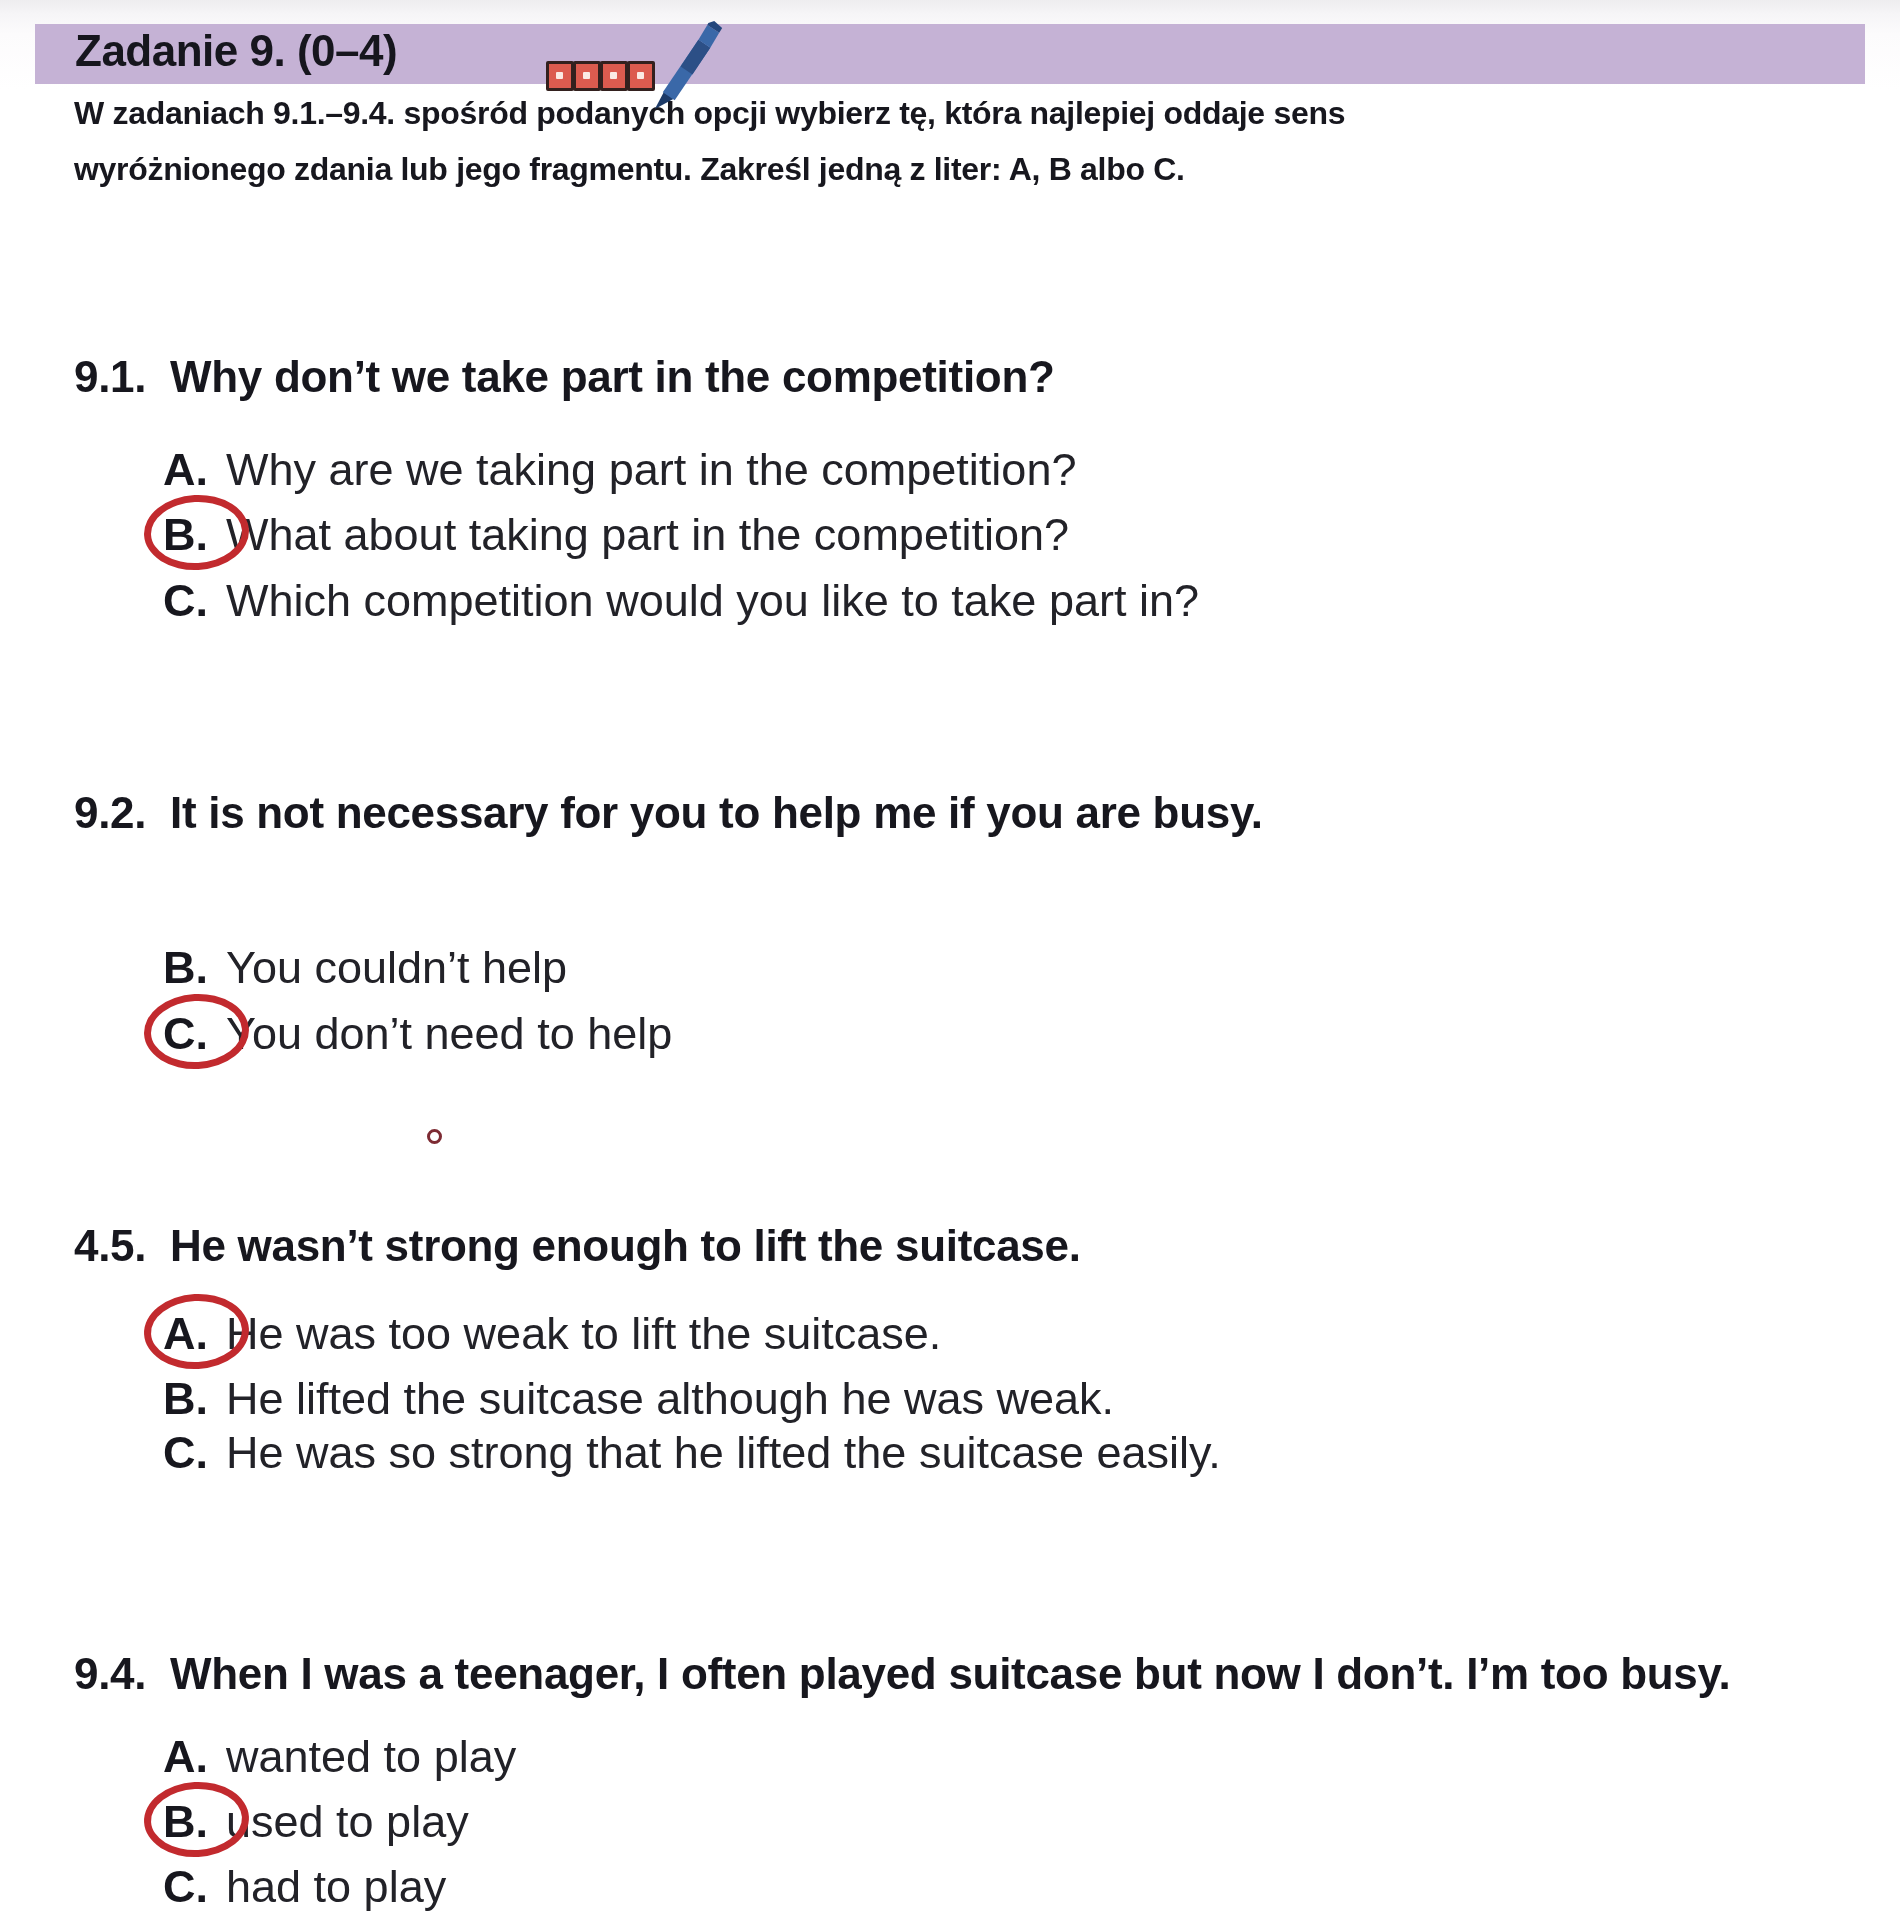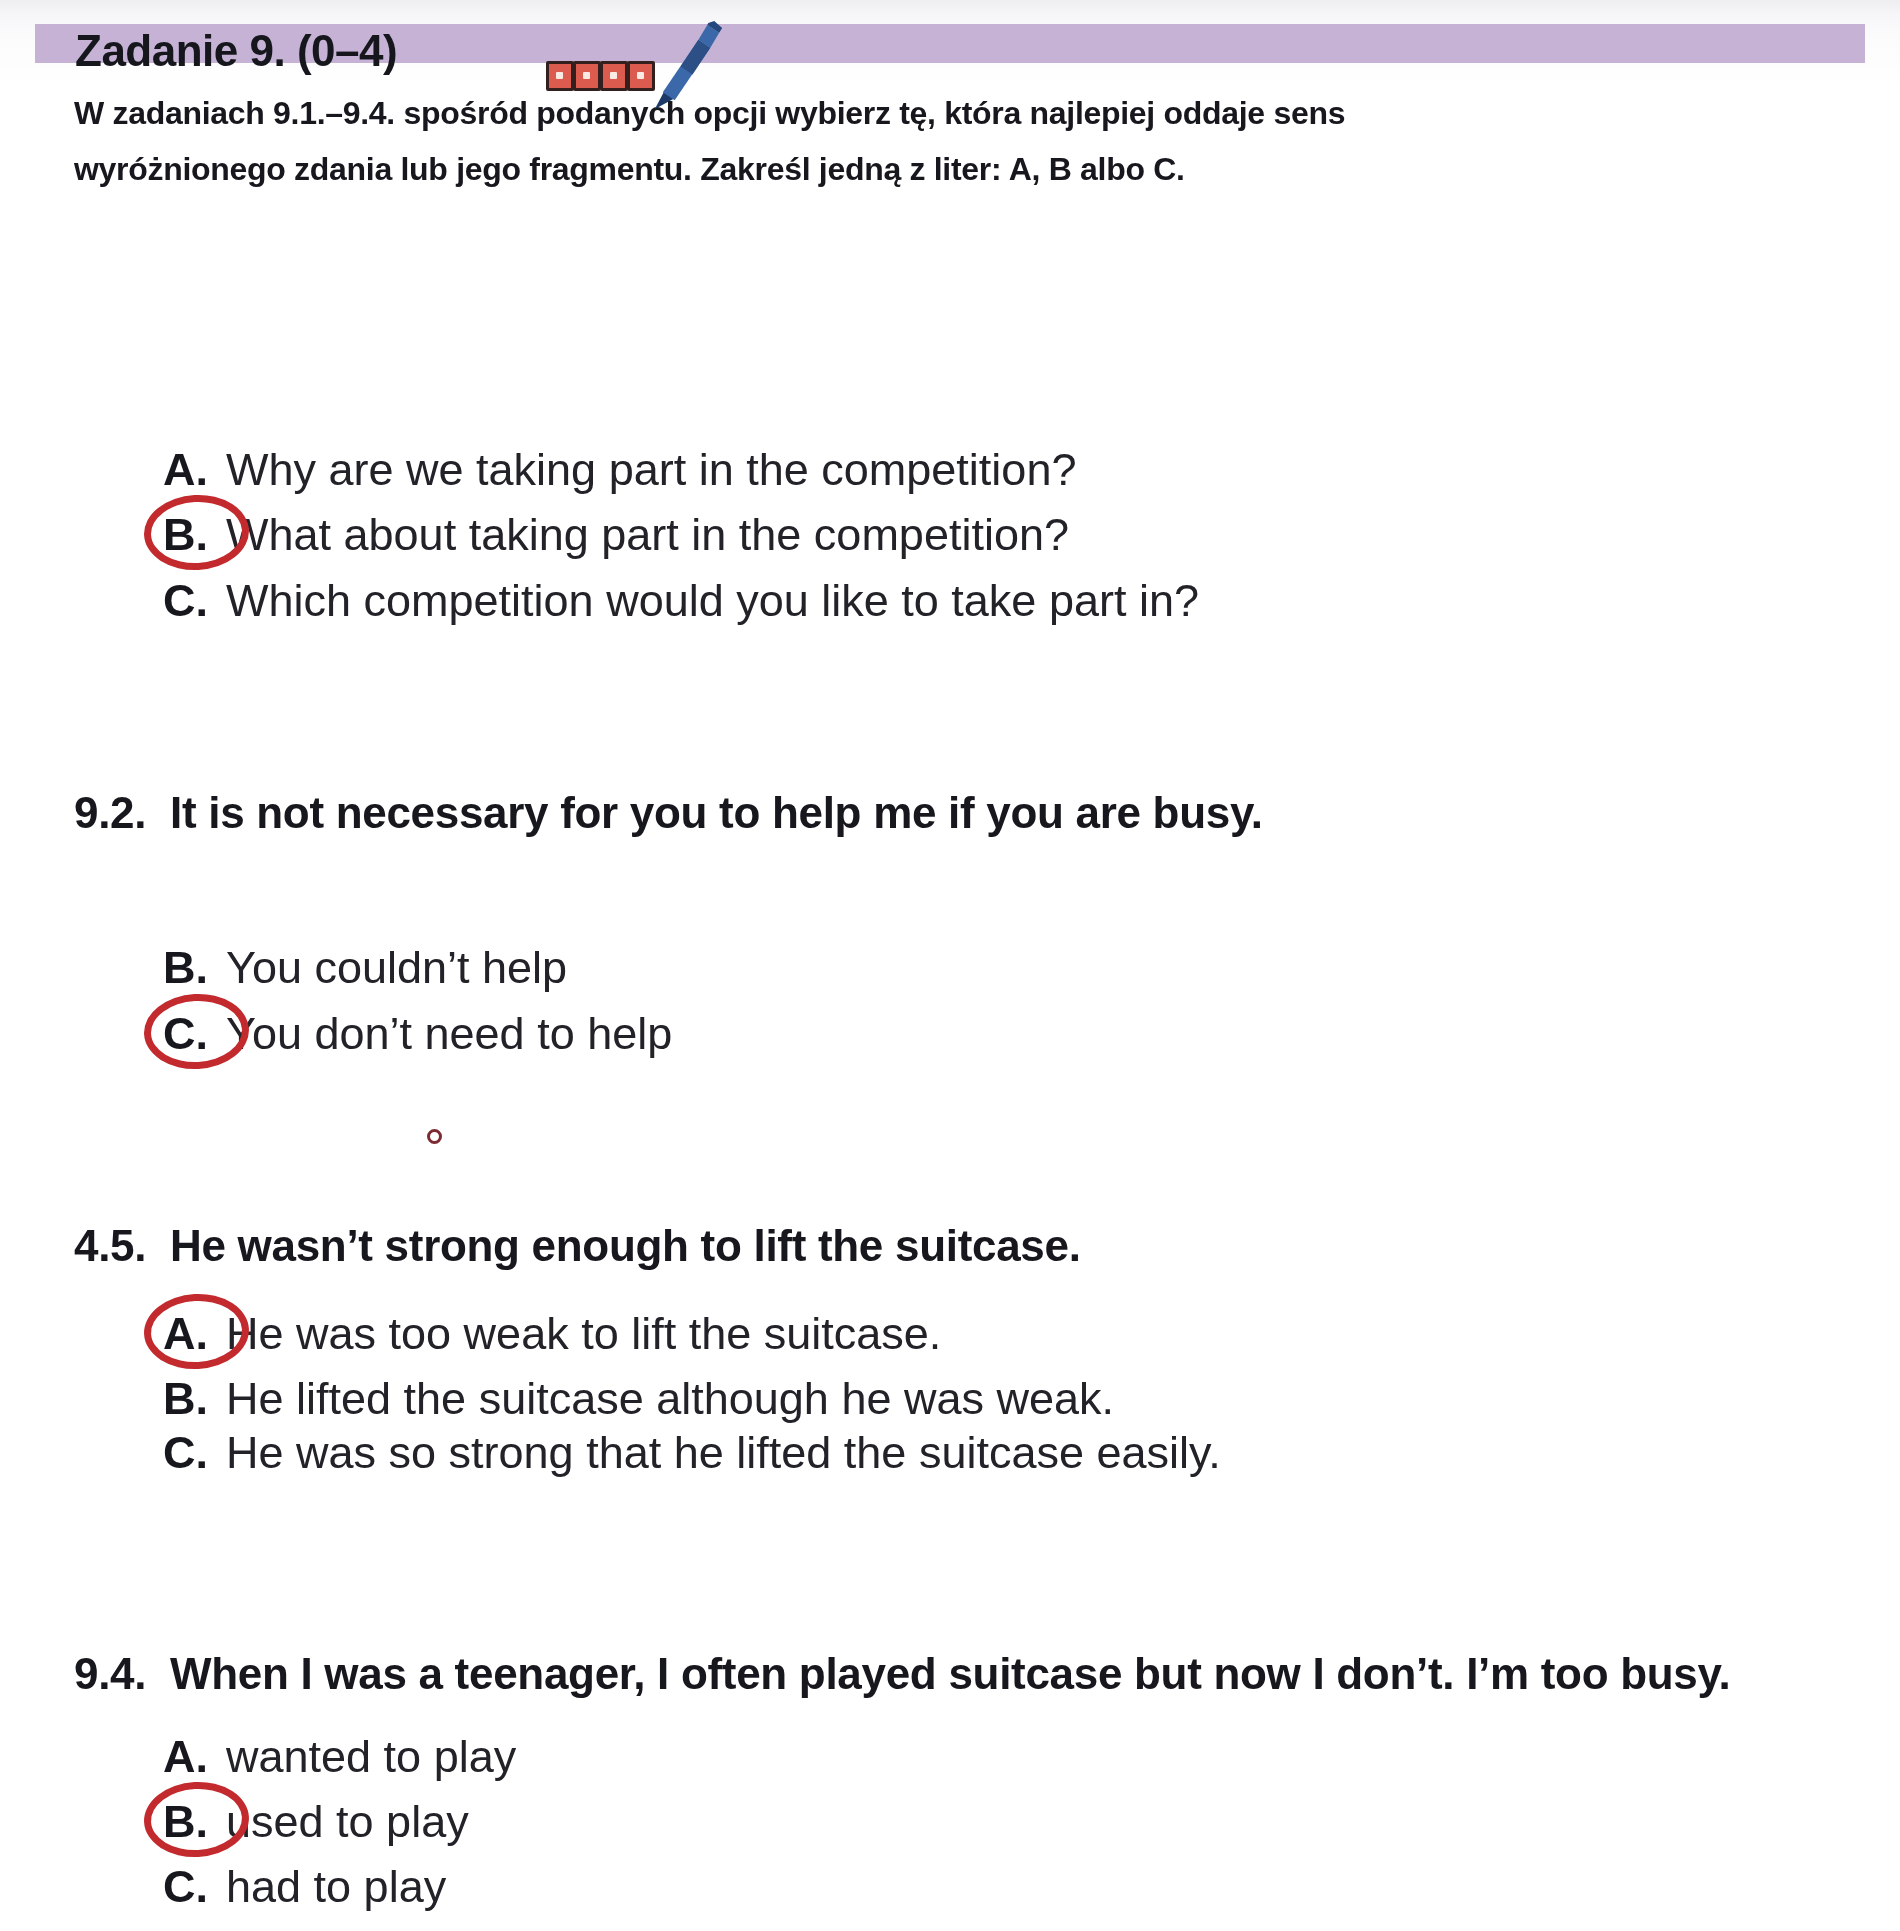--- a/index.html
+++ b/index.html
@@ -6,21 +6,21 @@
   body{
     width:1901px;height:1932px;position:relative;overflow:hidden;
     font-family:"Liberation Sans","DejaVu Sans",sans-serif;
     background:linear-gradient(180deg,#eeedef 0px,#f6f5f7 14px,#fcfbfc 34px,#ffffff 89px);
     color:#1e1e24;
   }
   .page{position:absolute;inset:0;}
 
   
   .task-bar{
-    position:absolute;left:35px;top:24px;width:1830px;height:39px;
+    position:absolute;left:35px;top:24px;width:1830px;height:60px;
     background:#c5b2d5;
   }
   .task-title{
     position:absolute;left:40px;top:0;height:53px;line-height:53px;
     font-size:44px;font-weight:bold;color:#16161d;white-space:nowrap;
     letter-spacing:-0.5px;
   }
   .answer-boxes{
     position:absolute;left:511px;top:37px;height:32px;display:flex;gap:0;
     z-index:3;
@@ -91,20 +91,21 @@
       <polygon points="67,5 79,13 82,8 74,1 68,3" fill="#24477d"></polygon>
     </svg>
   </div>
 
   <div class="instructions">
     <div>W zadaniach 9.1.–9.4. spośród podanych opcji wybierz tę, która najlepiej oddaje sens</div>
     <div>wyróżnionego zdania lub jego fragmentu. Zakreśl jedną z liter: A, B albo C.</div>
   </div>
 
   <section class="question" style="top:351px">
+    <div class="q-head"><span class="q-num">9.1.</span><span class="q-pre"></span><span class="q-bold">Why don’t we take part in the competition?</span><span class="q-post"></span></div>
     <div class="opt" style="top:94px"><span class="opt-letter">A.</span><span class="opt-text">Why are we taking part in the competition?</span></div>
     <div class="opt" style="top:159px"><span class="opt-letter circled">B.</span><span class="opt-text">What about taking part in the competition?</span></div>
     <div class="opt" style="top:225px"><span class="opt-letter">C.</span><span class="opt-text">Which competition would you like to take part in?</span></div>
   </section>
 
   <section class="question" style="top:787px">
     <div class="q-head"><span class="q-num">9.2.</span><span class="q-pre"></span><span class="q-bold">It is not necessary for you to help</span><span class="q-post"> me if you are busy.</span></div>
     <div class="opt" style="top:156px"><span class="opt-letter">B.</span><span class="opt-text">You couldn’t help</span></div>
     <div class="opt" style="top:222px"><span class="opt-letter circled">C.</span><span class="opt-text">You don’t need to help</span></div>
   </section>

